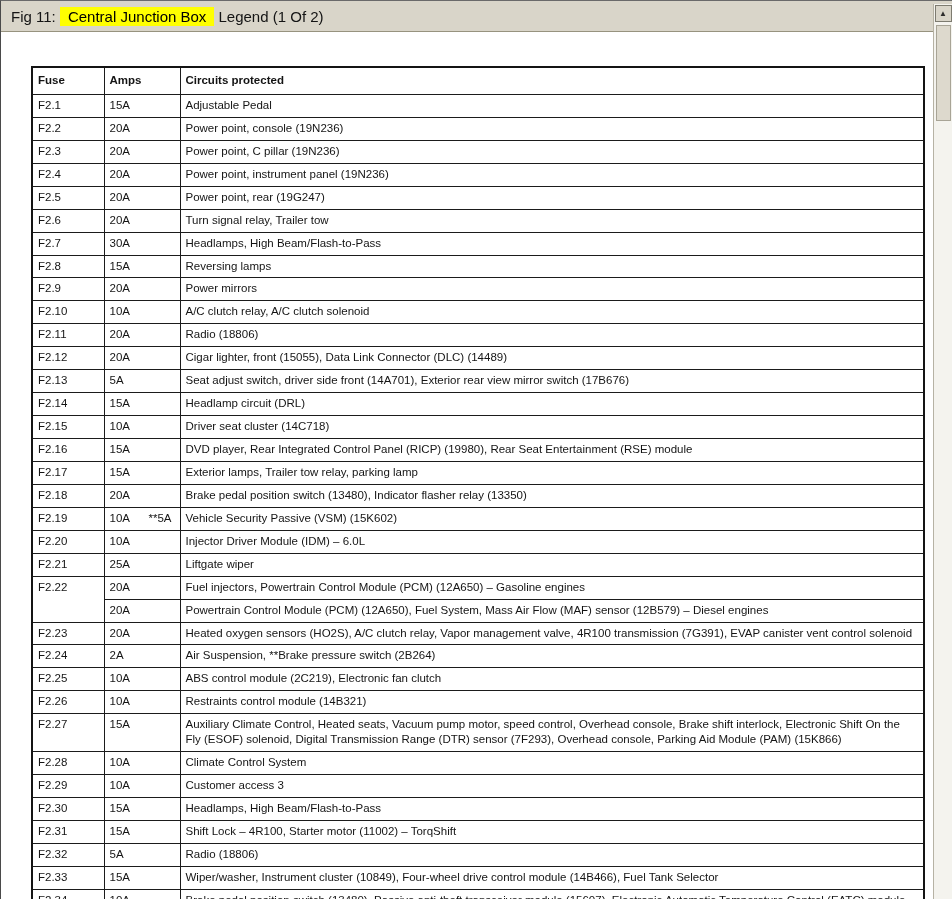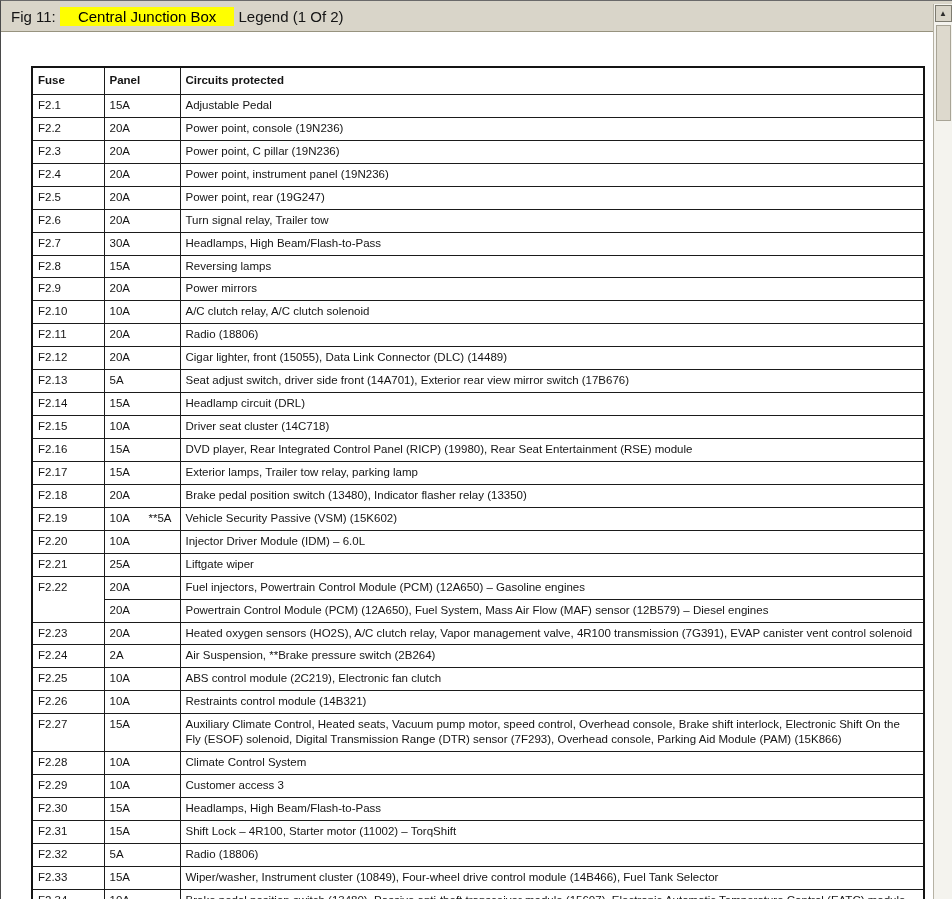--- a/index.html
+++ b/index.html
@@ -23,21 +23,21 @@
     border-bottom: 1px solid #97937f;
     display: flex;
     align-items: center;
     padding-left: 10px;
     font-size: 15px;
     color: #141414;
   }
   .titlebar mark {
     background: #ffff00;
     color: #000;
-    padding: 1px 18px;
+    padding: 1px 8px;
   }
   
   .scrollbar {
     position: absolute;
     top: 3px;
     right: 0;
     width: 19px;
     height: 896px;
     background: #f4f3ee;
     border-left: 1px solid #b6b2a4;
@@ -100,21 +100,21 @@
 
   <div class="titlebar">
     <span><span>Fig 11: </span><mark>Central Junction Box</mark><span> Legend (1 Of 2)</span></span>
   </div>
 
   <div class="doc">
     <table class="fuse-table">
       <thead>
         <tr>
           <th class="col-fuse">Fuse</th>
-          <th class="col-amps">Panel</th>
+          <th class="col-amps">Amps</th>
           <th class="col-circuits">Circuits protected</th>
         </tr>
       </thead>
       <tbody>
           <tr>
             <td class="col-fuse">F2.1</td>
             <td class="col-amps">15A</td>
             <td class="col-circuits">Adjustable Pedal</td>
           </tr>
           <tr>

